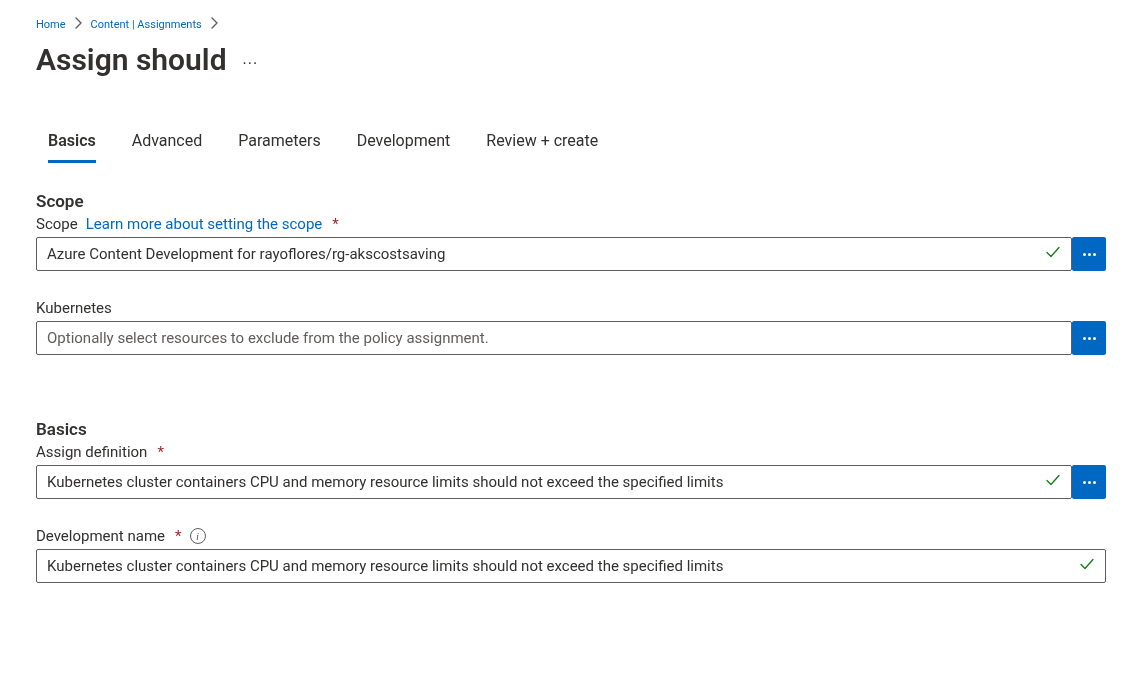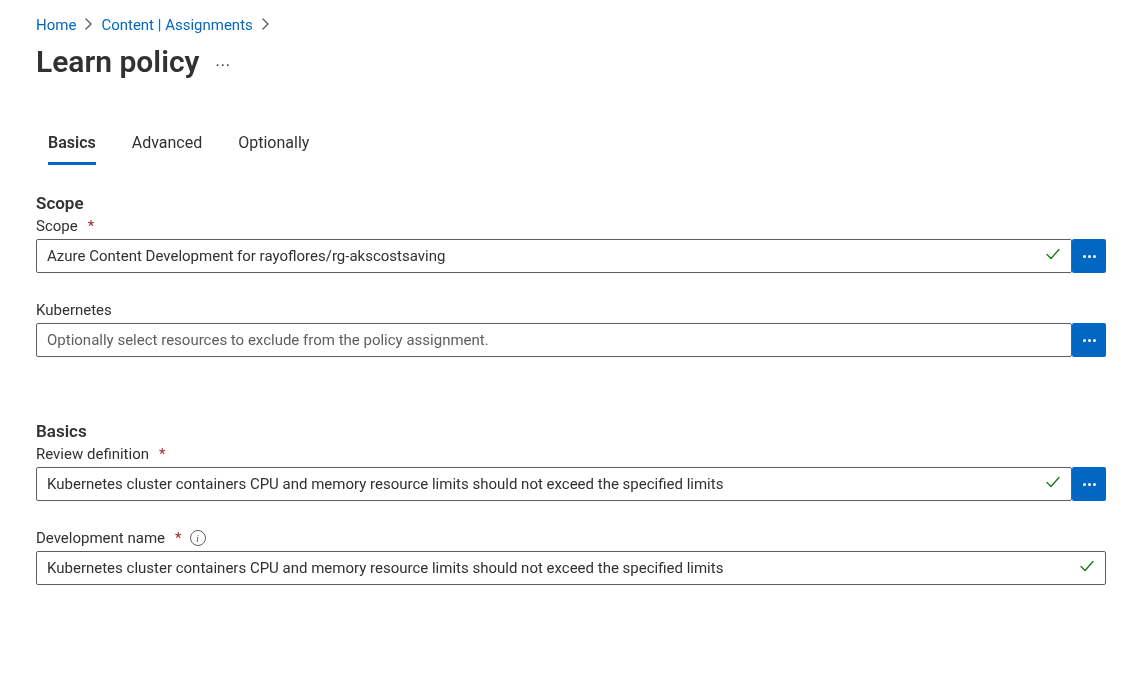--- a/index.html
+++ b/index.html
@@ -11,21 +11,21 @@
       font-family: "Segoe UI", -apple-system, BlinkMacSystemFont, Roboto, sans-serif;
       background: #ffffff;
       padding: 16px 20px 20px 36px;
       color: #323130;
       font-size: 14px;
     }
     .breadcrumb {
       display: flex;
       align-items: center;
       gap: 8px;
-      font-size: 15px;
+      font-size: 11px;
       margin-bottom: 10px;
     }
     .breadcrumb-link {
       color: #0068c3;
       text-decoration: none;
       cursor: pointer;
     }
     .breadcrumb-sep {
       color: #605e5c;
       font-size: 14px;
@@ -185,33 +185,36 @@
   </span>
   <a class="breadcrumb-link">Content | Assignments</a>
   <span class="breadcrumb-sep">
     <svg width="9" height="12" viewBox="0 0 9 12">
         <path d="M2 1 L7 6 L2 11" stroke="#605e5c" stroke-width="1.4" fill="none" stroke-linecap="round" stroke-linejoin="round"></path>
       </svg>
   </span>
 </nav>
 
 <div class="page-header">
-  <h1 class="page-title">Learn policy</h1>
+  <h1 class="page-title">Assign should</h1>
   <span class="more-icon">···</span>
 </div>
 
 <div class="tabs">
   <div class="tab active">Basics</div>
   <div class="tab">Advanced</div>
-  <div class="tab">Optionally</div>
+  <div class="tab">Parameters</div>
+  <div class="tab">Development</div>
+  <div class="tab">Review + create</div>
 </div>
 
 <div class="section-heading">Scope</div>
 <div class="label-row">
   <span class="label-text">Scope</span>
+  <span class="learn-more">Learn more about setting the scope</span>
   <span class="required">*</span>
 </div>
 <div class="input-row">
   <div class="input-wrapper">
     <input type="text" class="text-input" readonly="" value="Azure Content Development for rayoflores/rg-akscostsaving" style="">
     <span class="check-icon">
       <svg width="18" height="18" viewBox="0 0 18 18">
           <path d="M3 9 L7 13 L15 4" stroke="#107c10" stroke-width="1.3" fill="none" stroke-linecap="round" stroke-linejoin="round"></path>
         </svg>
     </span>
@@ -238,21 +241,21 @@
         <span></span>
         <span></span>
       </span>
   </button>
 </div>
 
 <div class="section-spacer"></div>
 
 <div class="section-heading">Basics</div>
 <div class="label-row">
-  <span class="label-text">Review definition</span>
+  <span class="label-text">Assign definition</span>
   <span class="required">*</span>
 </div>
 <div class="input-row">
   <div class="input-wrapper">
     <input type="text" class="text-input" readonly="" value="Kubernetes cluster containers CPU and memory resource limits should not exceed the specified limits" style="">
     <span class="check-icon">
       <svg width="18" height="18" viewBox="0 0 18 18">
           <path d="M3 9 L7 13 L15 4" stroke="#107c10" stroke-width="1.3" fill="none" stroke-linecap="round" stroke-linejoin="round"></path>
         </svg>
     </span>

